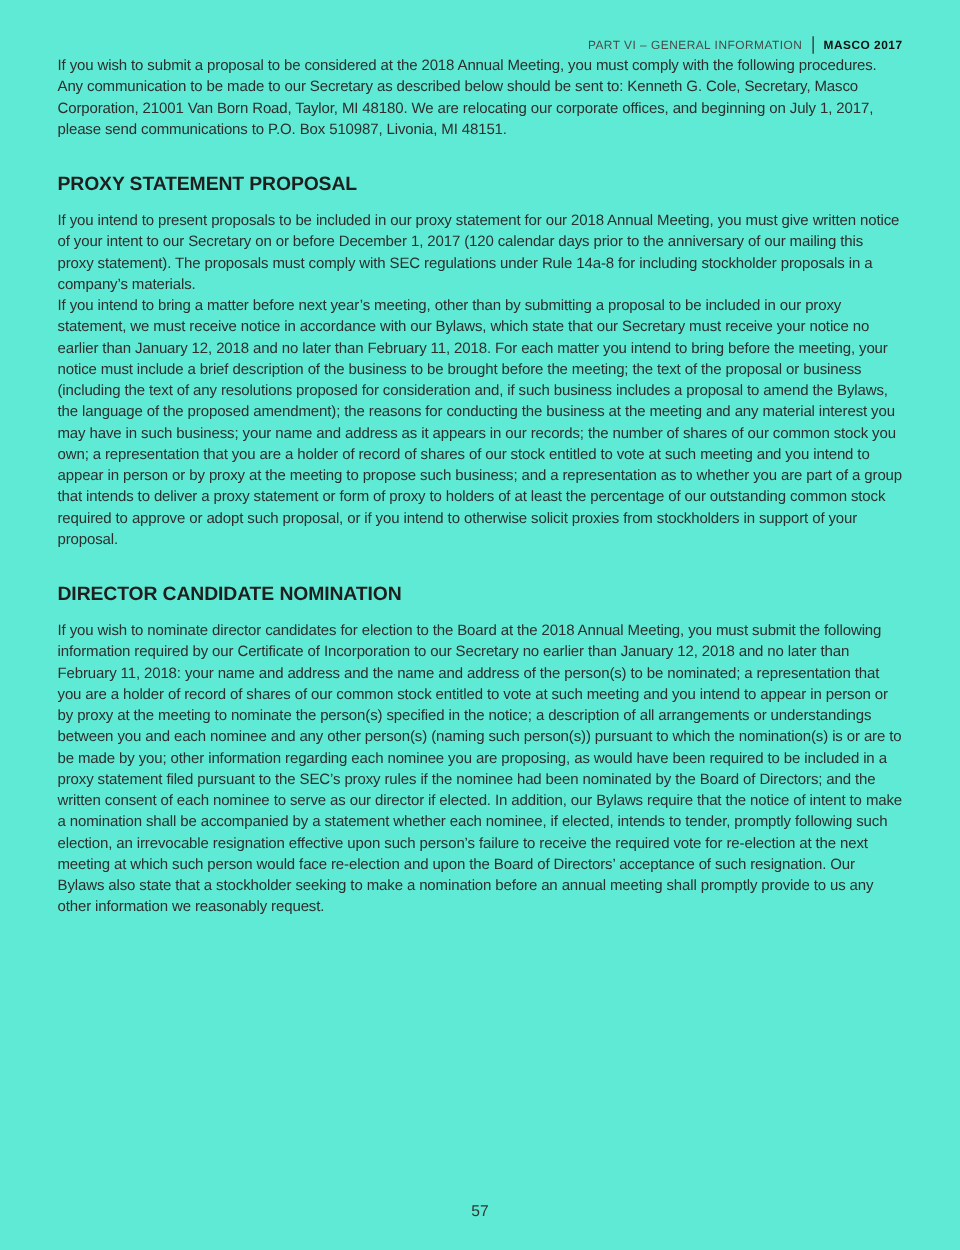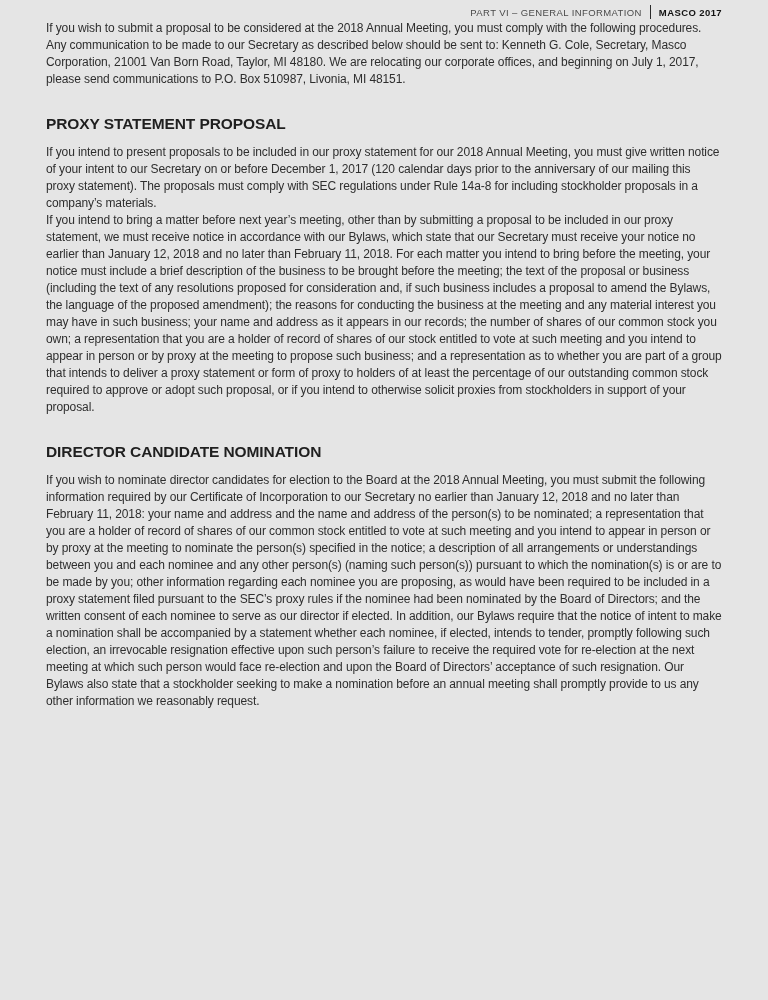--- a/index.html
+++ b/index.html
@@ -1,22 +1,22 @@
 <!DOCTYPE html>
 <html><head>
 <meta charset="utf-8">
 <style>
   html, body { margin: 0; padding: 0; background: #ffffff; }
   .page {
     position: relative;
     width: 768px;
     height: 1000px;
-    background: #e5e5e5;
+    background: #5eead4;
     box-sizing: border-box;
-    padding: 4px 46px 0 46px;
+    padding: 28px 46px 0 46px;
     font-family: "Liberation Sans", "DejaVu Sans", sans-serif;
     color: #2e2e2e;
     overflow: hidden;
   }
   .header {
     display: flex;
     justify-content: flex-end;
     align-items: center;
     font-size: 9.5px;
     letter-spacing: 0.4px;
@@ -82,14 +82,15 @@
   <p class="body">If you wish to submit a proposal to be considered at the 2018 Annual Meeting, you must comply with the following procedures. Any communication to be made to our Secretary as described below should be sent to: Kenneth G. Cole, Secretary, Masco Corporation, 21001 Van Born Road, Taylor, MI 48180. We are relocating our corporate offices, and beginning on July 1, 2017, please send communications to P.O. Box 510987, Livonia, MI 48151.</p>
 
   <h2 class="section">PROXY STATEMENT PROPOSAL</h2>
   <p class="body">If you intend to present proposals to be included in our proxy statement for our 2018 Annual Meeting, you must give written notice of your intent to our Secretary on or before December 1, 2017 (120 calendar days prior to the anniversary of our mailing this proxy statement). The proposals must comply with SEC regulations under Rule 14a-8 for including stockholder proposals in a company’s materials.</p>
 
   <p class="body">If you intend to bring a matter before next year’s meeting, other than by submitting a proposal to be included in our proxy statement, we must receive notice in accordance with our Bylaws, which state that our Secretary must receive your notice no earlier than January 12, 2018 and no later than February 11, 2018. For each matter you intend to bring before the meeting, your notice must include a brief description of the business to be brought before the meeting; the text of the proposal or business (including the text of any resolutions proposed for consideration and, if such business includes a proposal to amend the Bylaws, the language of the proposed amendment); the reasons for conducting the business at the meeting and any material interest you may have in such business; your name and address as it appears in our records; the number of shares of our common stock you own; a representation that you are a holder of record of shares of our stock entitled to vote at such meeting and you intend to appear in person or by proxy at the meeting to propose such business; and a representation as to whether you are part of a group that intends to deliver a proxy statement or form of proxy to holders of at least the percentage of our outstanding common stock required to approve or adopt such proposal, or if you intend to otherwise solicit proxies from stockholders in support of your proposal.</p>
 
   <h2 class="section">DIRECTOR CANDIDATE NOMINATION</h2>
   <p class="body">If you wish to nominate director candidates for election to the Board at the 2018 Annual Meeting, you must submit the following information required by our Certificate of Incorporation to our Secretary no earlier than January 12, 2018 and no later than February 11, 2018: your name and address and the name and address of the person(s) to be nominated; a representation that you are a holder of record of shares of our common stock entitled to vote at such meeting and you intend to appear in person or by proxy at the meeting to nominate the person(s) specified in the notice; a description of all arrangements or understandings between you and each nominee and any other person(s) (naming such person(s)) pursuant to which the nomination(s) is or are to be made by you; other information regarding each nominee you are proposing, as would have been required to be included in a proxy statement filed pursuant to the SEC’s proxy rules if the nominee had been nominated by the Board of Directors; and the written consent of each nominee to serve as our director if elected. In addition, our Bylaws require that the notice of intent to make a nomination shall be accompanied by a statement whether each nominee, if elected, intends to tender, promptly following such election, an irrevocable resignation effective upon such person’s failure to receive the required vote for re-election at the next meeting at which such person would face re-election and upon the Board of Directors’ acceptance of such resignation. Our Bylaws also state that a stockholder seeking to make a nomination before an annual meeting shall promptly provide to us any other information we reasonably request.</p>
 
+  <div class="page-number">57</div>
 
 </div>
 
 </body></html>

